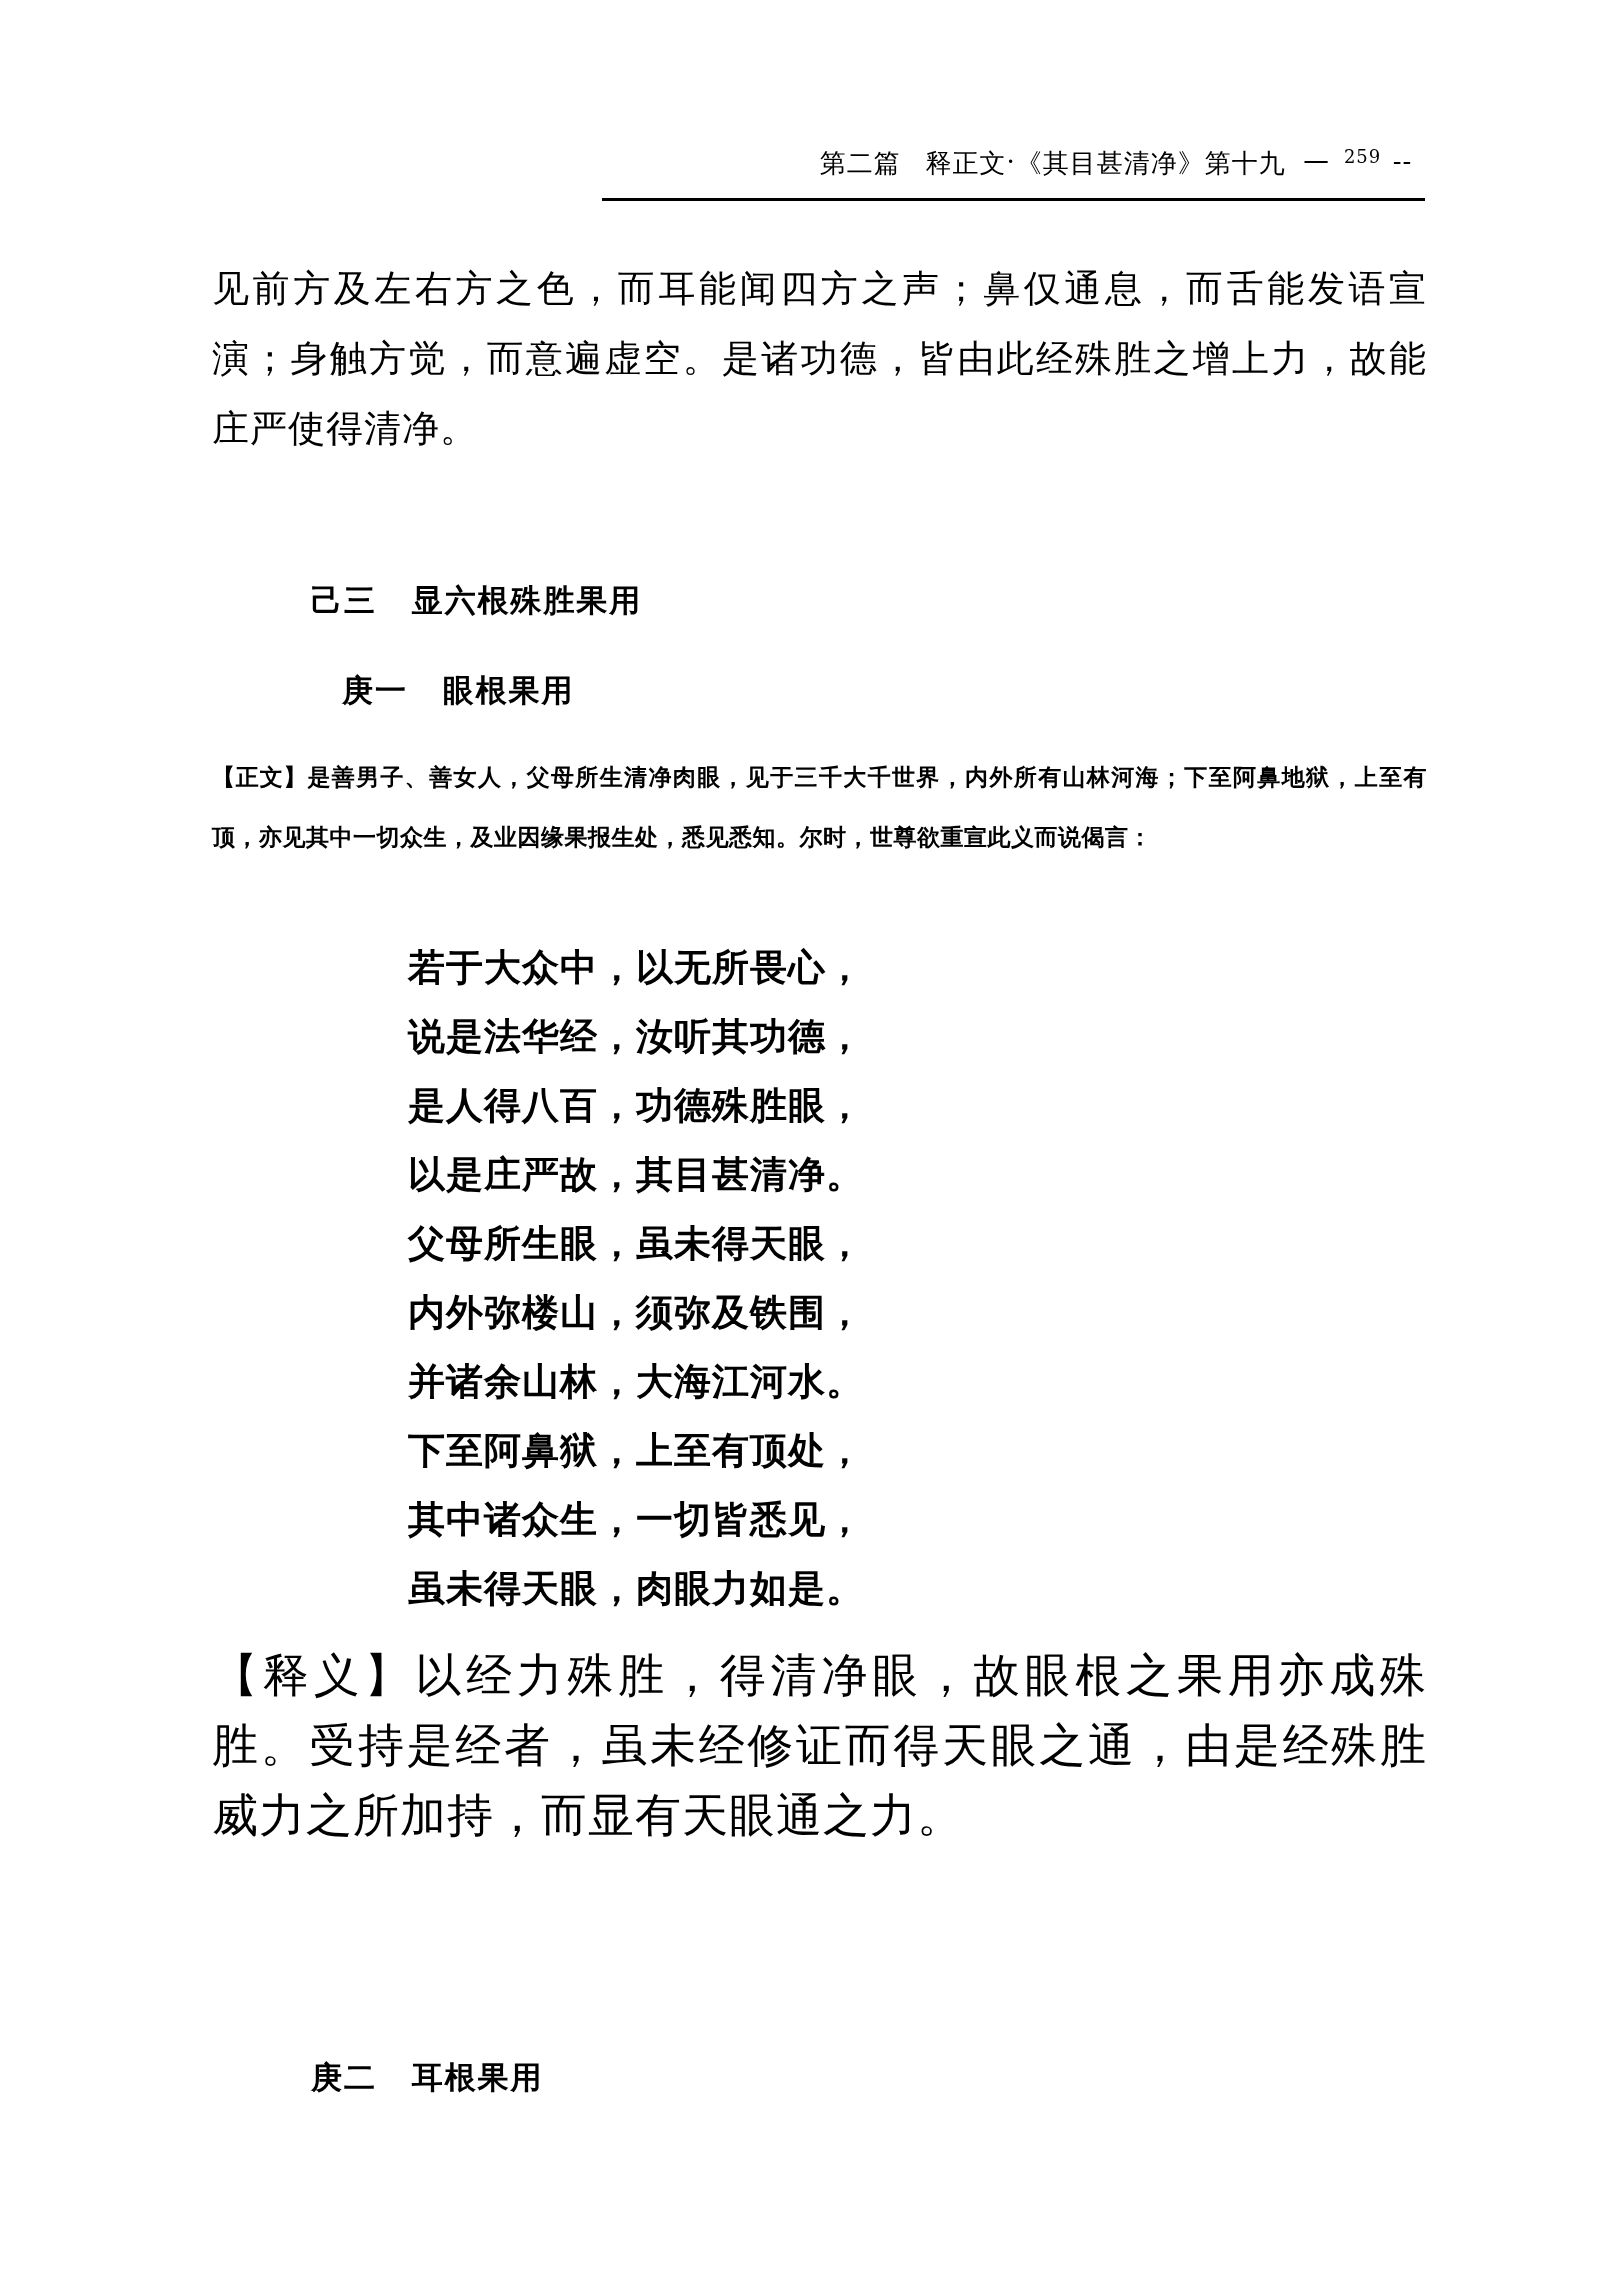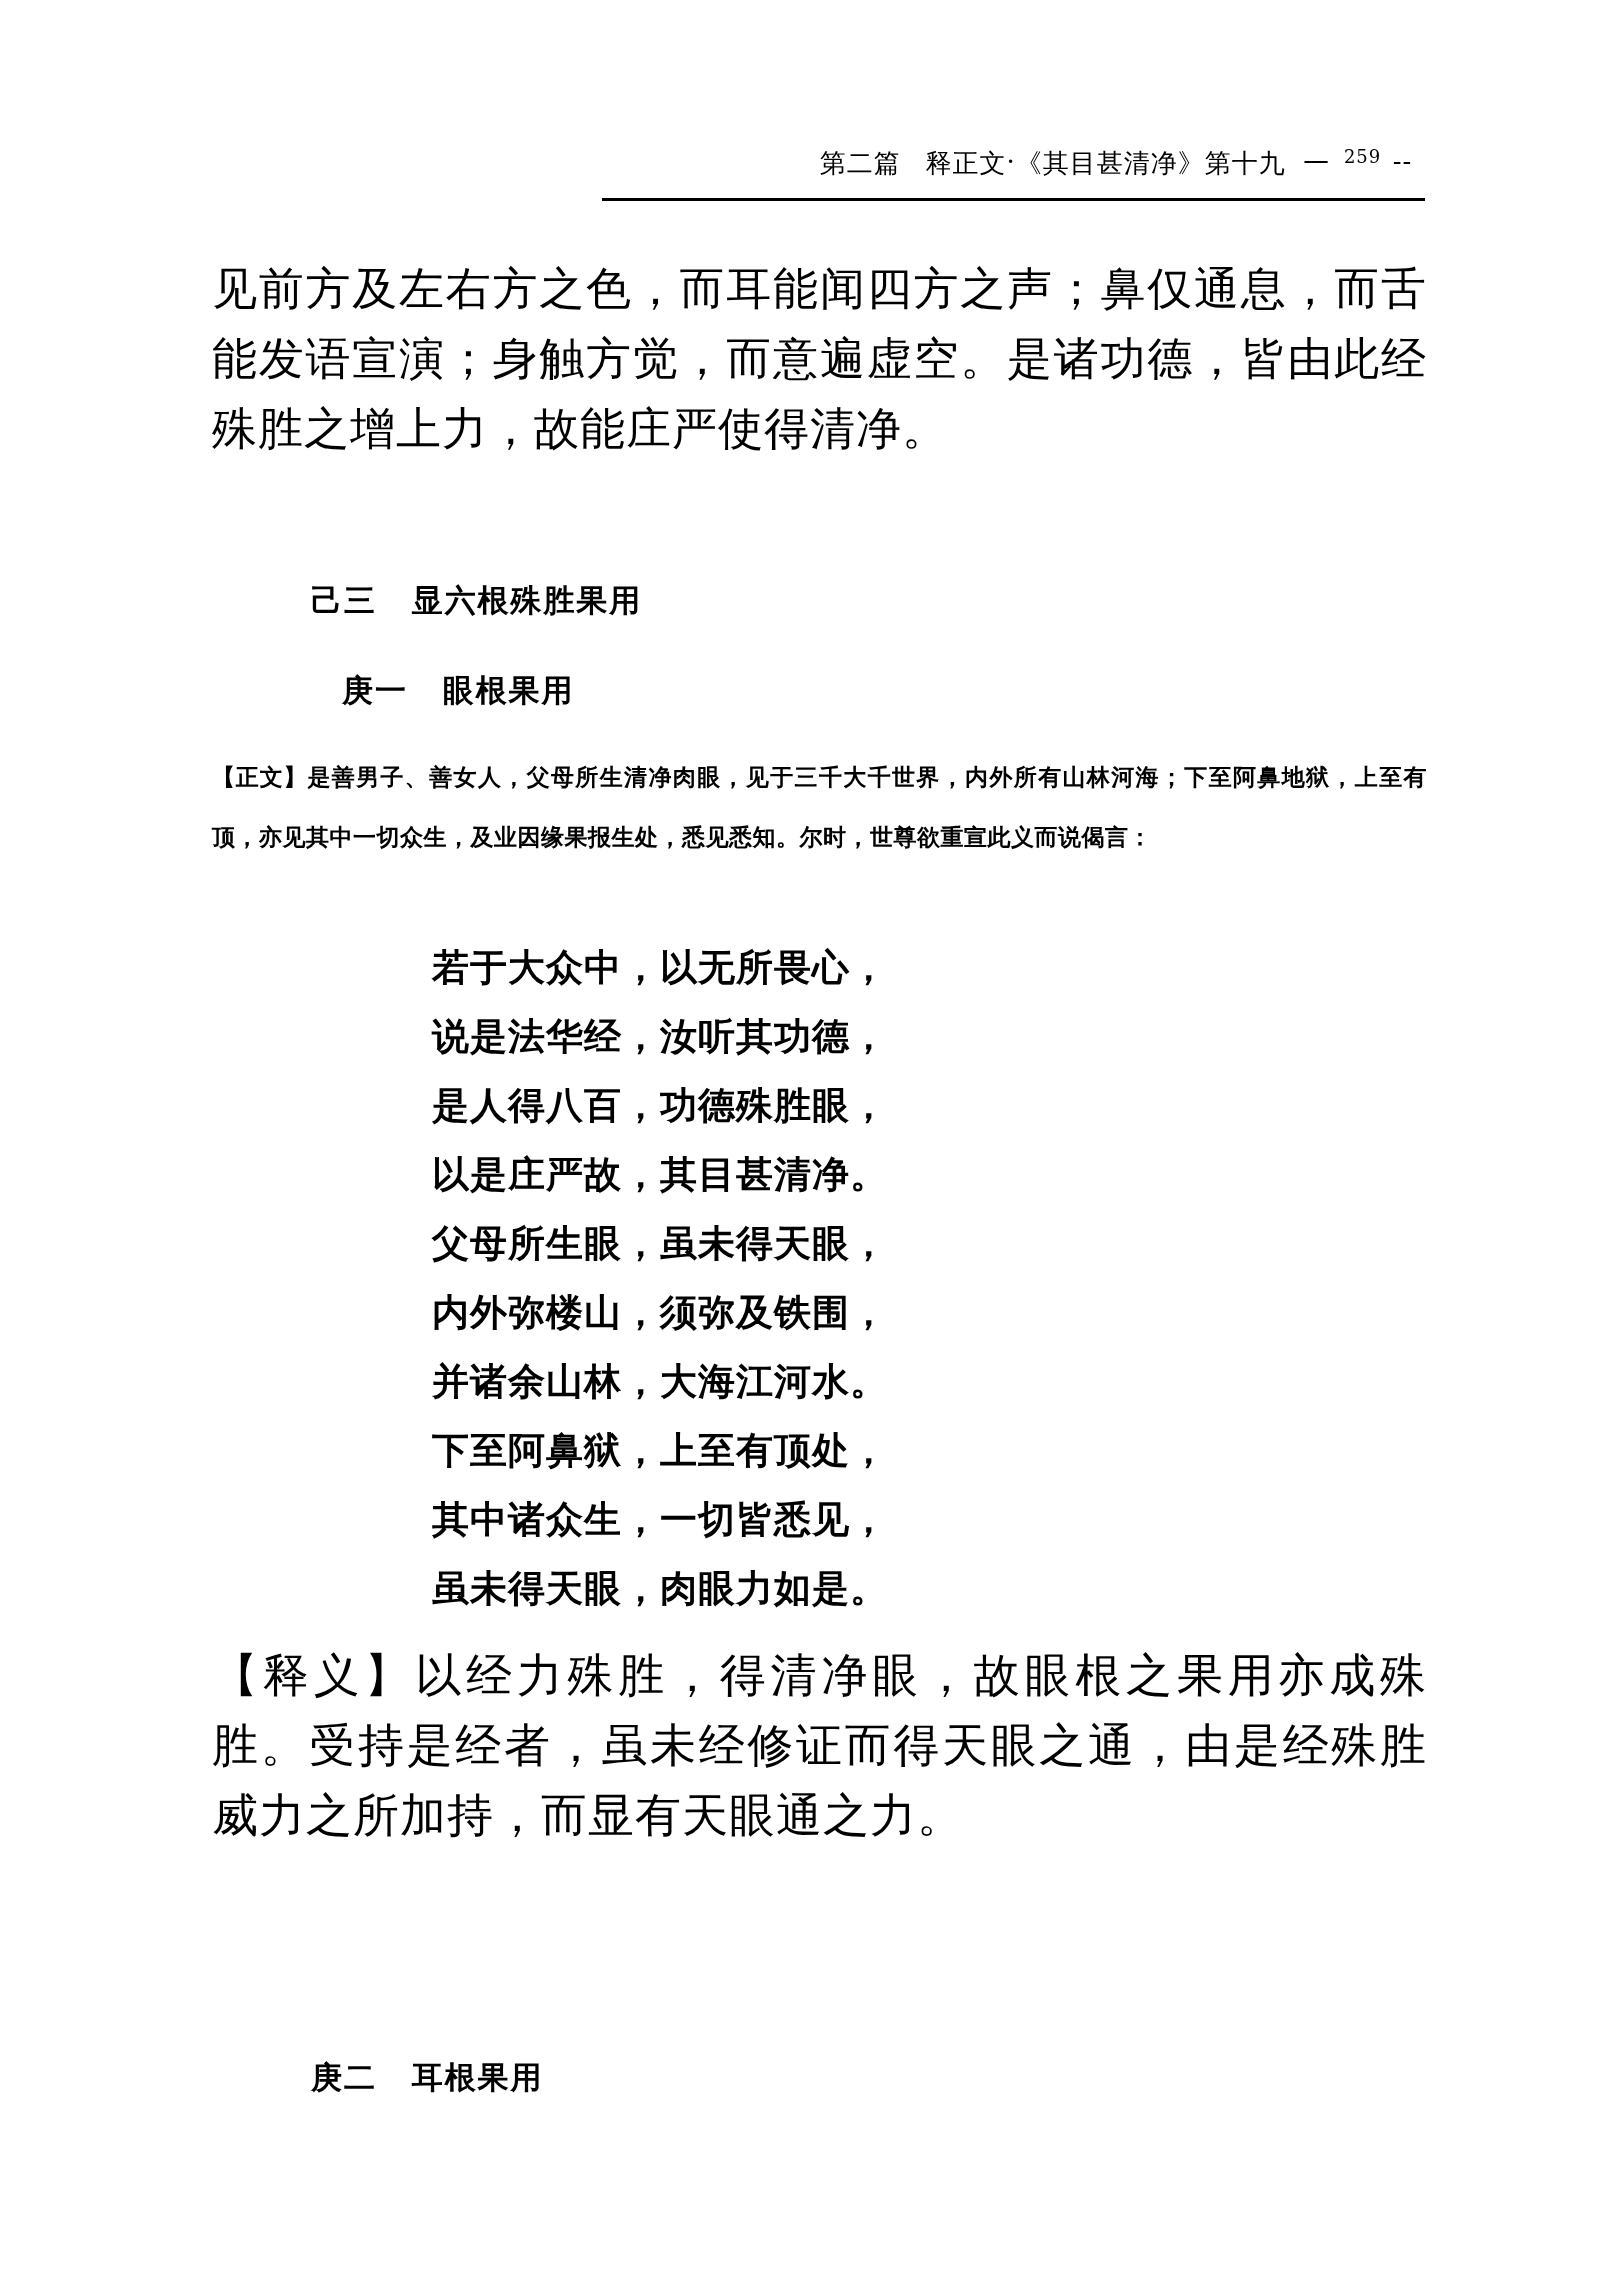--- a/index.html
+++ b/index.html
@@ -59,21 +59,21 @@
     top: 198px;
     width: 823px;
     height: 2.9px;
     background: #000000;
   }
 
   
   .body-para {
     position: absolute;
     font-family: "DejaVu Serif", "Liberation Serif", serif;
-    font-size: 45px;
+    font-size: 37px;
     line-height: 70px;
     letter-spacing: 1px;
     text-align: justify;
     color: #000;
   }
 
   .para-open {
     left: 212px;
     top: 254px;
     width: 1215px;
@@ -113,21 +113,20 @@
   
   .verse {
     position: absolute;
     left: 408px;
     top: 933px;
     width: 970px;
     font-family: "DejaVu Sans", "Liberation Sans", sans-serif;
     font-weight: bold;
     font-size: 37px;
     letter-spacing: 1px;
-    margin-left: 24px;
   }
   .verse-line {
     height: 69px;
     line-height: 69px;
     white-space: nowrap;
   }
 
   
   .commentary {
     position: absolute;

